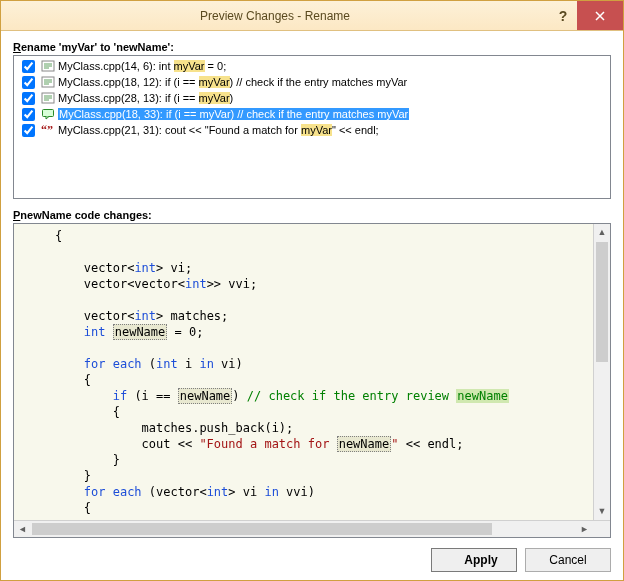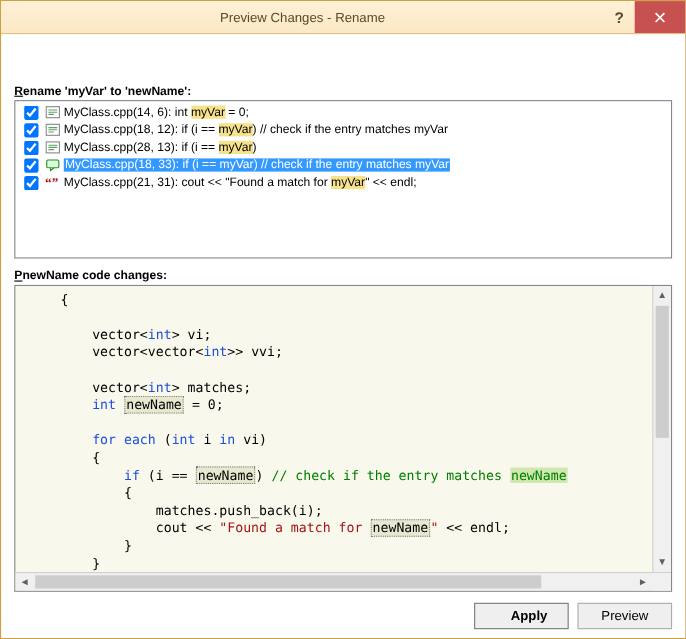--- a/index.html
+++ b/index.html
@@ -4,21 +4,21 @@
 <style>
   * { box-sizing: border-box; }
   html, body { margin:0; padding:0; }
   body {
     font-family: "Segoe UI", Tahoma, sans-serif;
     font-size: 12px;
     background: #fff;
     width: 624px; height: 581px;
     overflow: hidden;
   }
-  .window { width:624px; height:581px; border:1px solid #d0a040; background:#fff; display:flex; flex-direction:column;gap:36px; }
+  .window { width:624px; height:581px; border:1px solid #d0a040; background:#fff; display:flex; flex-direction:column; }
   .titlebar {
     height:30px; background:linear-gradient(#fdf1d8,#fce8c4);
     display:flex; align-items:center; border-bottom:1px solid #e0c080;
     flex-shrink:0;
   }
   .titlebar-title { flex:1; text-align:center; color:#5a4a20; font-size:12px; }
   .titlebar-btns { display:flex; height:100%; }
   .tb-help {
     width:28px; display:flex; align-items:center; justify-content:center;
     color:#5a4a20; font-weight:bold; font-size:14px;
@@ -165,21 +165,21 @@
             <pre id="codepre">    {
 
         vector&lt;<span class="kw">int</span>&gt; vi;
         vector&lt;vector&lt;<span class="kw">int</span>&gt;&gt; vvi;
 
         vector&lt;<span class="kw">int</span>&gt; matches;
         <span class="kw">int</span> <span class="box">newName</span> = 0;
 
         <span class="kw">for each</span> (<span class="kw">int</span> i <span class="kw">in</span> vi)
         {
-            <span class="kw">if</span> (i == <span class="box">newName</span>) <span class="cm">// check if the entry matches </span><span class="cm hlnew">newName</span>
+            <span class="kw">if</span> (i == <span class="box">newName</span>) <span class="cm">// check if the entry review </span><span class="cm hlnew">newName</span>
             {
                 matches.push_back(i);
                 cout &lt;&lt; <span class="str">"Found a match for </span><span class="box">newName</span><span class="str">"</span> &lt;&lt; endl;
             }
         }
         <span class="kw">for each</span> (vector&lt;<span class="kw">int</span>&gt; vi <span class="kw">in</span> vvi)
         {
 </pre>
           </div>
       </div>
@@ -191,16 +191,16 @@
       <div class="scrollbar-h">
         <div class="arrow left">◄</div>
         <div class="thumb"></div>
         <div class="arrow right">►</div>
         <div class="corner"></div>
       </div>
     </div>
 
     <div class="buttons">
       <button class="btn primary">Apply</button>
-      <button class="btn">Preview</button>
+      <button class="btn">Cancel</button>
     </div>
   </div>
 </div>
 
 </body></html>

